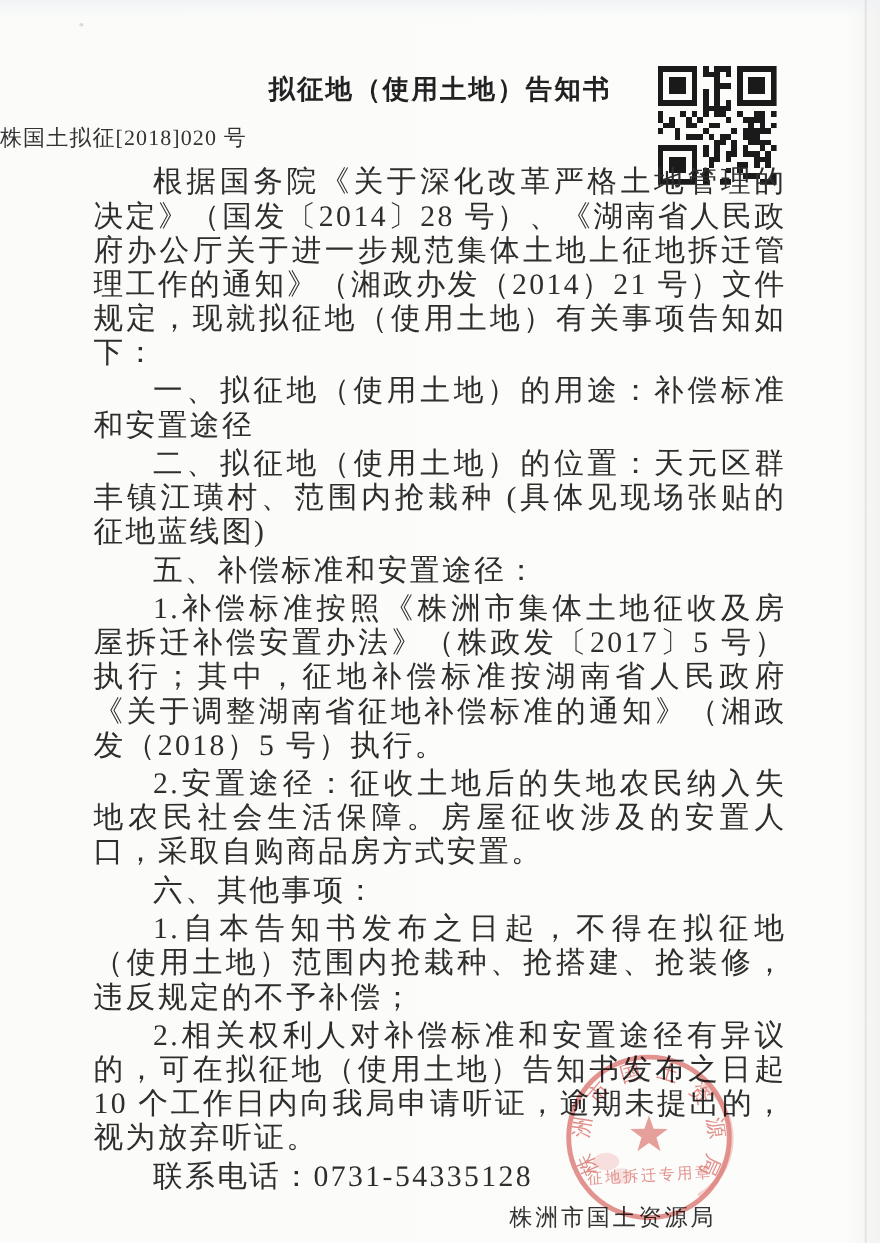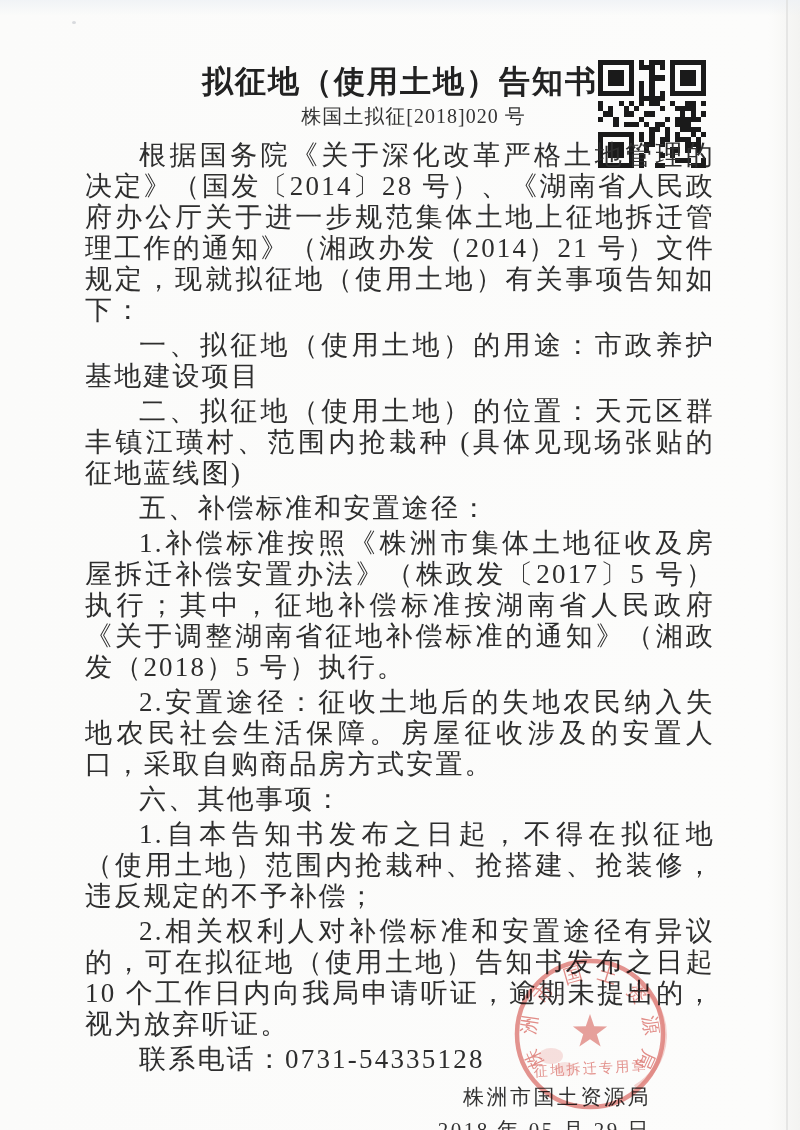--- a/index.html
+++ b/index.html
@@ -18,27 +18,28 @@
     opacity:.8;pointer-events:none;
   }
   .speck{position:absolute;width:4px;height:3px;border-radius:50%;background:#c9ccd2;opacity:.7;}
   .edge-line{
     position:absolute;top:0;left:786px;width:2px;height:100%;
     background:#dddddb;opacity:.65;
   }
   .doc-title{
     margin:62px 0 0 0;
     text-align:center;
-    font-size:31px;font-weight:bold;color:#222;
+    font-size:24px;font-weight:bold;color:#222;
     letter-spacing:2px;line-height:40px;
   }
   .doc-number{
-    text-align:center;
+    margin-top:10px;
+    text-align:left;
     font-size:20px;color:#333;
-    letter-spacing:1px;line-height:28px;padding-left:27px;
+    letter-spacing:1px;line-height:28px;
   }
   .qr{
     position:absolute;left:598px;top:60px;width:108px;height:108px;
   }
   .doc-body{
     position:relative;
     margin:10px 85px 0 85px;
     width:630px;
   }
   .para{
@@ -294,21 +295,21 @@
         <rect x="18" y="20" width="1" height="1"></rect>
         <rect x="19" y="20" width="1" height="1"></rect>
         <rect x="20" y="20" width="1" height="1"></rect>
       </svg>
   </div>
 
   <div class="doc-number">株国土拟征[2018]020 号</div>
 
   <div class="doc-body">
     <p class="para">根据国务院《关于深化改革严格土地管理的决定》（国发〔2014〕28 号）、《湖南省人民政府办公厅关于进一步规范集体土地上征地拆迁管理工作的通知》（湘政办发（2014）21 号）文件规定，现就拟征地（使用土地）有关事项告知如下：</p>
-    <p class="para">一、拟征地（使用土地）的用途：市政养护基地建设项目</p>
+    <p class="para">一、拟征地（使用土地）的用途：补偿标准和安置途径</p>
     <p class="para">二、拟征地（使用土地）的位置：天元区群丰镇江璜村、范围内抢栽种 (具体见现场张贴的征地蓝线图)</p>
     <p class="para">五、补偿标准和安置途径：</p>
     <p class="para">1.补偿标准按照《株洲市集体土地征收及房屋拆迁补偿安置办法》（株政发〔2017〕5 号）执行；其中，征地补偿标准按湖南省人民政府《关于调整湖南省征地补偿标准的通知》（湘政发（2018）5 号）执行。</p>
     <p class="para">2.安置途径：征收土地后的失地农民纳入失地农民社会生活保障。房屋征收涉及的安置人口，采取自购商品房方式安置。</p>
     <p class="para">六、其他事项：</p>
     <p class="para">1.自本告知书发布之日起，不得在拟征地（使用土地）范围内抢栽种、抢搭建、抢装修，违反规定的不予补偿；</p>
     <p class="para">2.相关权利人对补偿标准和安置途径有异议的，可在拟征地（使用土地）告知书发布之日起 10 个工作日内向我局申请听证，逾期未提出的，视为放弃听证。</p>
     <p class="para">联系电话：0731-54335128</p>
 
     <div class="sign-block">

